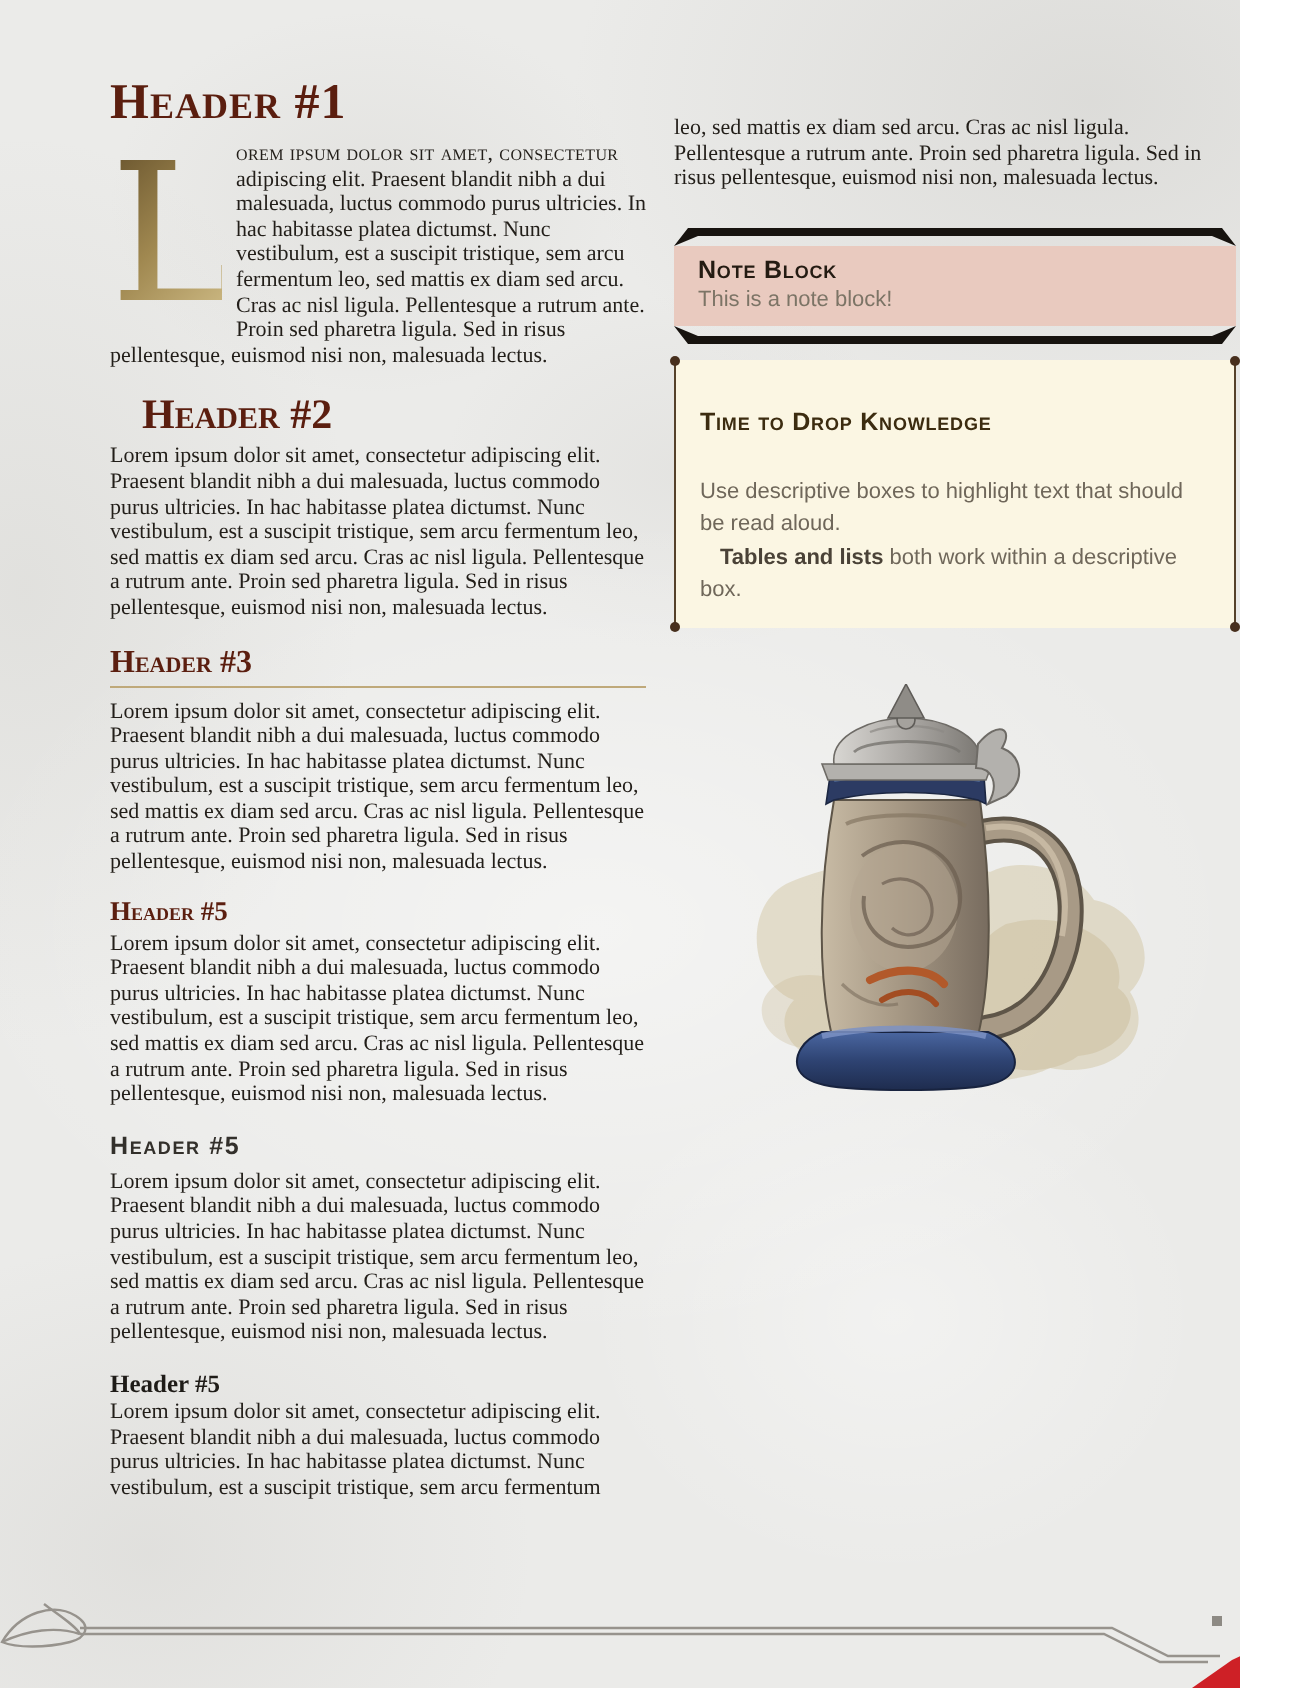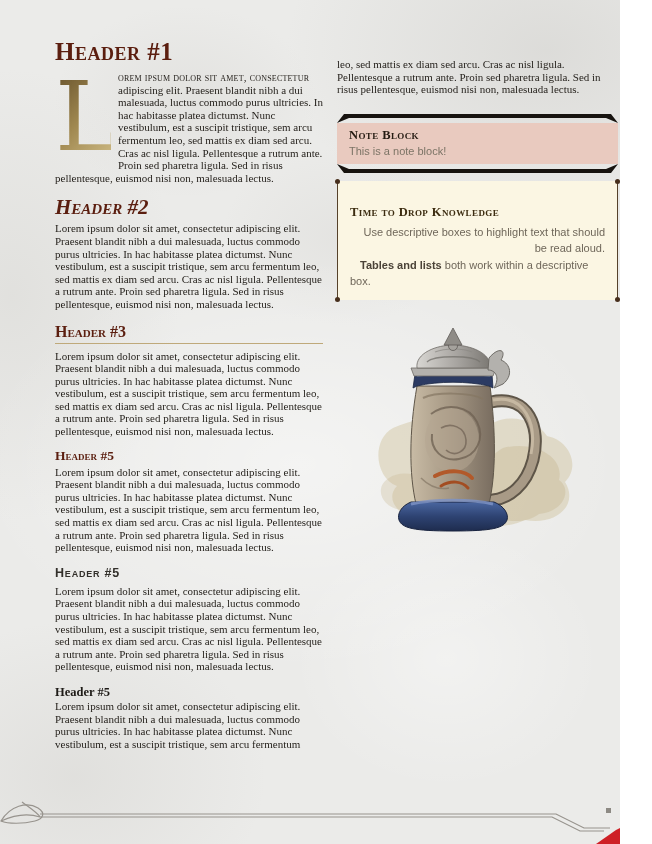--- a/index.html
+++ b/index.html
@@ -18,50 +18,50 @@
   }
   .col{position:absolute;}
   .col-left{left:55px;top:38px;width:268px;}
   .col-right{left:337px;top:58px;width:281px;}
 
   p.body{margin:0;font-size:11px;line-height:12.6px;color:#221e19;}
   .sp{margin-bottom:2px;}
 
   h1,h2,h3,h4{font-family:"Liberation Serif",serif;font-variant:small-caps;color:#5b1e0f;margin:0;font-weight:700;}
   h1{font-size:25px;line-height:27px;margin-bottom:6px;letter-spacing:.5px;}
-  h2{font-size:21px;line-height:23px;margin:12px 0 3px;font-style:italic;}
+  h2{font-size:21px;line-height:23px;margin:12px 16px 3px;}
   h3{font-size:16px;line-height:18px;margin:12px 0 6px;border-bottom:1.5px solid #bfa97a;padding-bottom:2px;}
   h4{font-size:13.5px;line-height:15px;margin:10px 0 3px;}
   .h5caps{font-family:"Liberation Sans",sans-serif;font-variant:small-caps;font-weight:700;
     font-size:12.5px;line-height:14px;color:#33302b;letter-spacing:.8px;margin:12px 0 5px;}
   .h6bold{font-family:"Liberation Serif",serif;font-weight:700;font-size:12.5px;line-height:14px;
     color:#1e1b17;margin:12px 0 1px;}
 
   .dropcap{
     float:left;width:56px;height:88px;margin:3px 7px 0 0;
     font-family:"DejaVu Serif",serif;font-size:96px;line-height:86px;font-weight:400;
     background:linear-gradient(135deg,#6d5830 5%,#a08850 50%,#c6b27c 90%);
     -webkit-background-clip:text;background-clip:text;color:transparent;
   }
   .lead-caps{font-variant:small-caps;letter-spacing:.2px;}
 
   .note-block{margin:18px 0 8px;}
   .note-block svg{display:block;}
   .note-body{background:#e9cabf;padding:5px 12px 7px;}
-  .box-title{font-family:Liberation Serif, serif;font-variant:small-caps;font-weight:700;
+  .box-title{font-family:Liberation Sans, sans-serif;font-variant:small-caps;font-weight:700;
     font-size:12.5px;letter-spacing:.4px;color:#241b12;}
   .note-text{font-family:"Liberation Sans",sans-serif;font-size:11px;color:#7c7466;margin-top:2px;}
 
   .desc-box{position:relative;background:#fbf6e3;border-left:1.5px solid #55412a;border-right:1.5px solid #55412a;
     padding:24px 12px 10px;margin:8px 0 0;}
   .desc-box .dot{position:absolute;width:5px;height:5px;border-radius:50%;background:#472f1d;}
   .dot.tl{left:-3px;top:-2px;} .dot.tr{right:-3px;top:-2px;}
   .dot.bl{left:-3px;bottom:-2px;} .dot.br{right:-3px;bottom:-2px;}
   .desc-title{color:#3c2c10;}
-  .desc-text{font-family:"Liberation Sans",sans-serif;font-size:11px;line-height:1.5;color:#6f675a;margin-top:4px;text-align:right;}
+  .desc-text{font-family:"Liberation Sans",sans-serif;font-size:11px;line-height:1.5;color:#6f675a;margin-top:20px;}
   .desc-line2{font-family:"Liberation Sans",sans-serif;font-size:11px;line-height:1.5;color:#6f675a;text-indent:10px;}
   .desc-line2 b{color:#4a4237;}
 
   .stein-wrap{margin:28px 0 0 16px;width:235px;}
   .footer{position:absolute;left:0;bottom:0;width:652px;height:44px;}
 </style>
 </head>
 <body>
 
 <div class="page">

